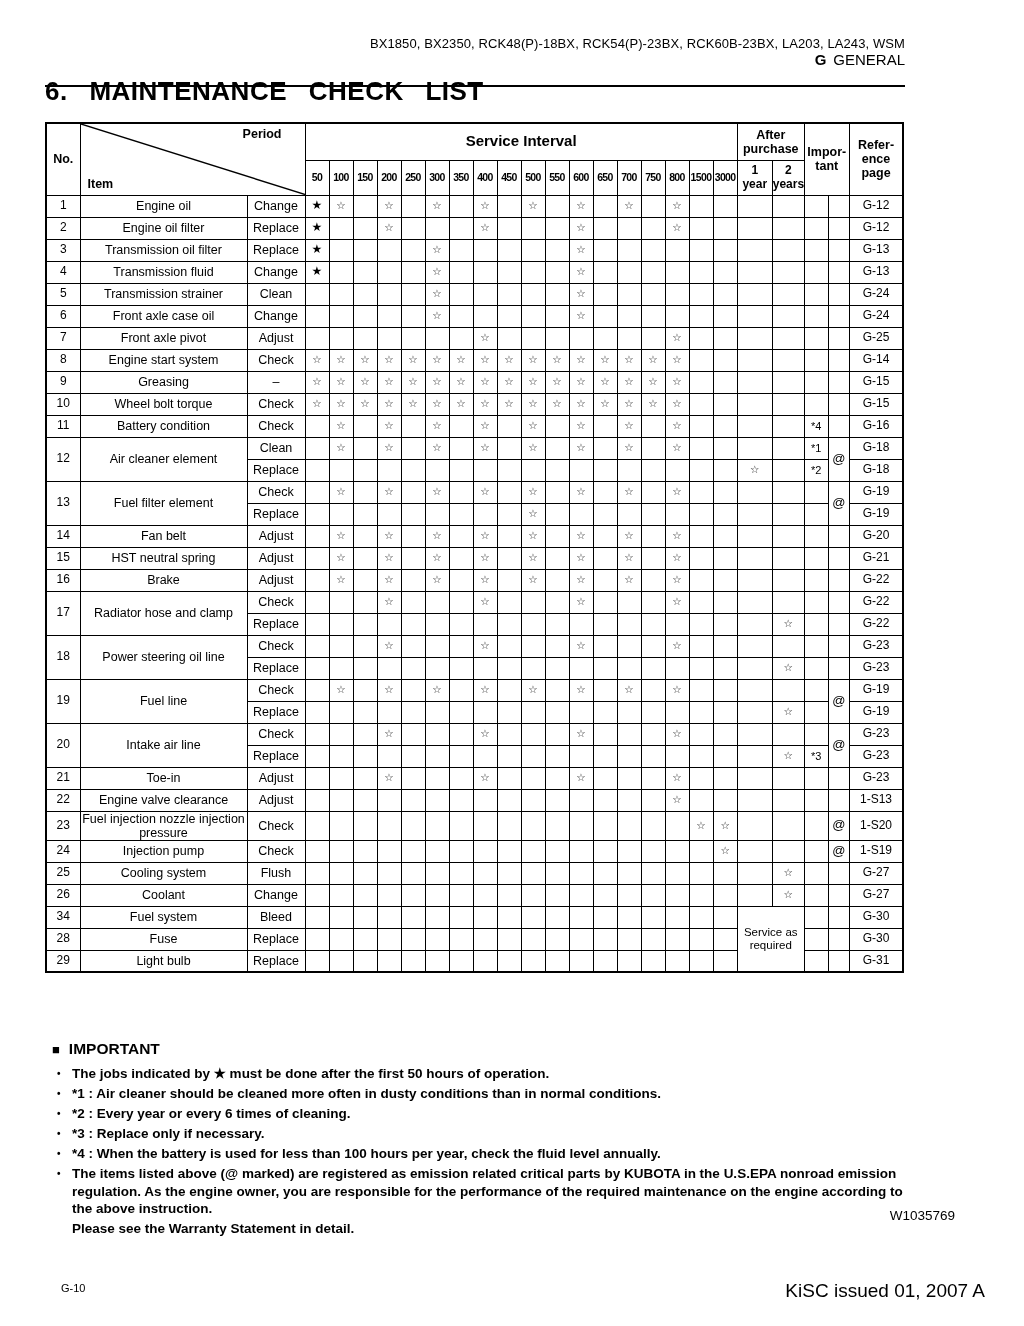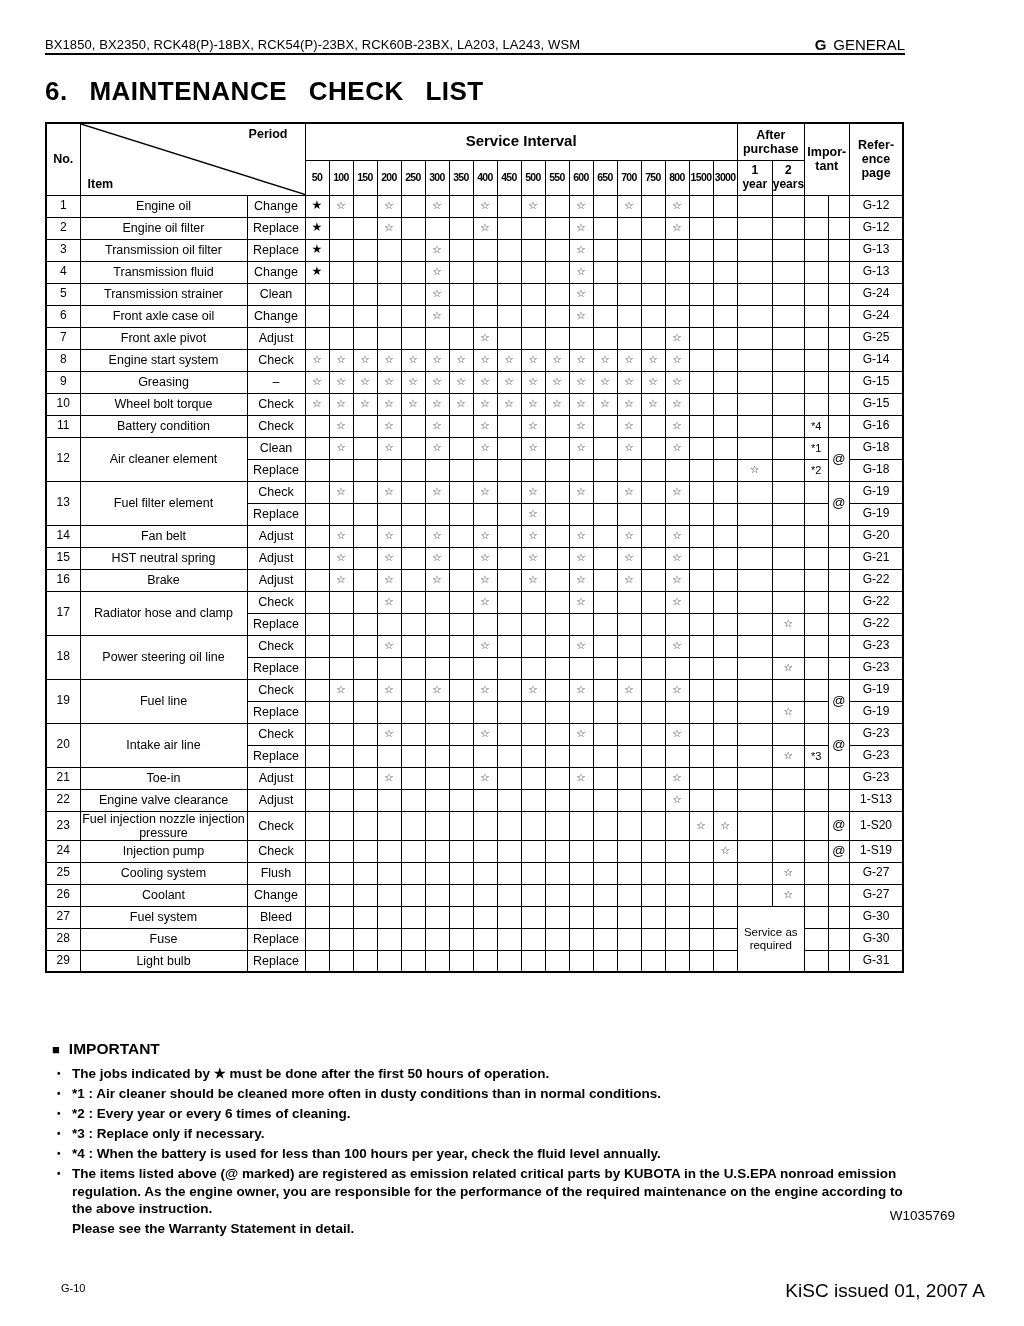--- a/index.html
+++ b/index.html
@@ -4,22 +4,22 @@
 <style>
   * { box-sizing: border-box; }
   html,body { margin:0; padding:0; background:#ffffff; }
   .page {
     position:relative; width:1024px; height:1326px; background:#fff;
     font-family:"Liberation Sans", sans-serif; color:#000; overflow:hidden;
   }
   
   .page-header {
     position:absolute; top:36px; left:45px; width:860px;
-    display:flex; justify-content:space-between; align-items:center;
-    border-bottom:2px solid #000; padding-bottom:0;
+    display:flex; justify-content:space-between; align-items:flex-end;
+    border-bottom:2px solid #000; padding-bottom:17px;flex-direction:column;
   }
   .models { font-size:13px; letter-spacing:0.1px; }
   .section-label { font-size:15px; }
   .section-label .sec-letter { font-weight:bold; margin-right:7px; }
   
   .page-title {
     position:absolute; top:76px; left:45px; margin:0;
     font-size:26px; font-weight:bold; letter-spacing:0.5px; word-spacing:14px;
   }
   
@@ -29,21 +29,21 @@
   }
   .mtable th, .mtable td {
     border:1px solid #000; padding:0; text-align:center; vertical-align:middle;
     overflow:hidden; line-height:1.12;
   }
   .mtable thead th { font-weight:bold; }
   .pre { white-space:pre-line; }
   .h-no { font-size:12.5px; }
   .h-diag { position:relative; }
   .h-diag svg { position:absolute; left:0; top:0; width:100%; height:100%; display:block; }
-  .p-lbl { position:absolute; top:3px; right:17px; font-size:12.5px; }
+  .p-lbl { position:absolute; top:3px; right:23px; font-size:12.5px; }
   .i-lbl { position:absolute; bottom:4px; left:7px; font-size:12.5px; }
   .h-si { font-size:15px; height:37px; }
   .h-after, .h-imp, .h-ref { font-size:12.5px; }
   .h-num { font-size:10.5px; letter-spacing:-0.6px; height:35px; padding:0; }
   .h-year { font-size:12px; }
   tbody td { height:22px; font-size:12px; }
   .c-no { font-size:12px; }
   .c-item { text-align:left; padding-left:6px; font-size:12.5px; }
   .c-period { font-size:12.5px; }
   .c-mark { font-size:10.5px; color:#222; }
@@ -1026,21 +1026,21 @@
           <td class="c-mark"></td>
           <td class="c-mark"></td>
           <td class="c-mark"></td>
           <td class="c-after"></td>
           <td class="c-after">☆</td>
           <td class="c-note"></td>
           <td class="c-at"></td>
           <td class="c-ref">G-27</td>
         </tr>
         <tr>
-          <td rowspan="1" class="c-no">27</td>
+          <td rowspan="1" class="c-no">34</td>
           <td rowspan="1" class="c-item">Fuel system</td>
           <td class="c-period">Bleed</td>
           <td class="c-mark"></td>
           <td class="c-mark"></td>
           <td class="c-mark"></td>
           <td class="c-mark"></td>
           <td class="c-mark"></td>
           <td class="c-mark"></td>
           <td class="c-mark"></td>
           <td class="c-mark"></td>

